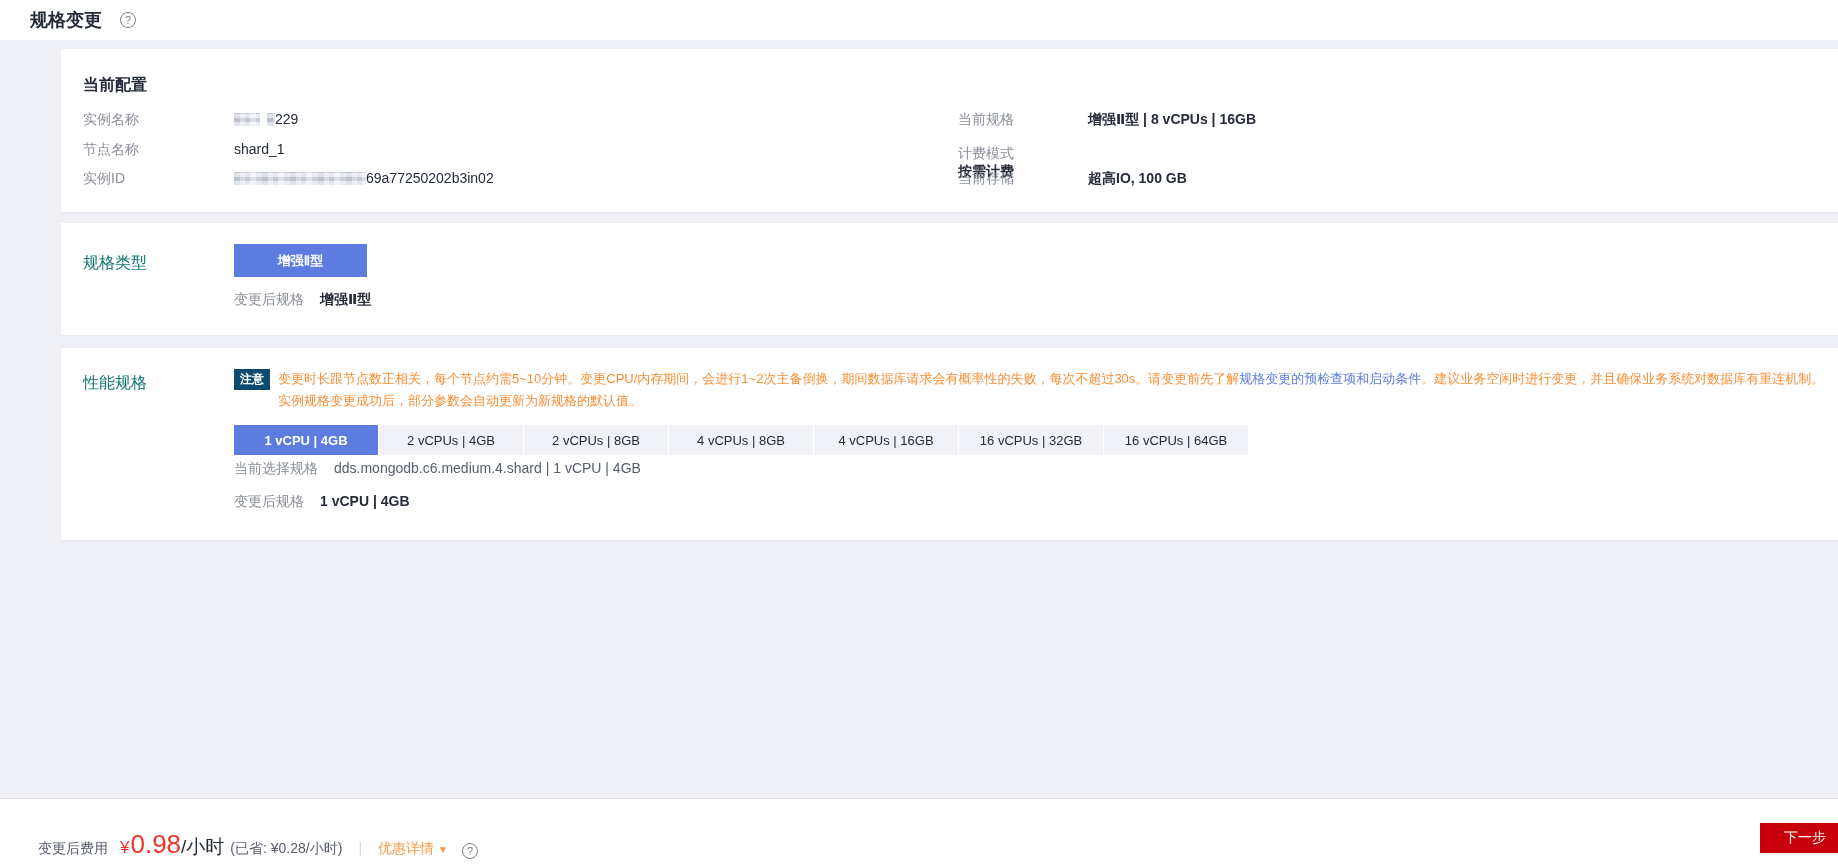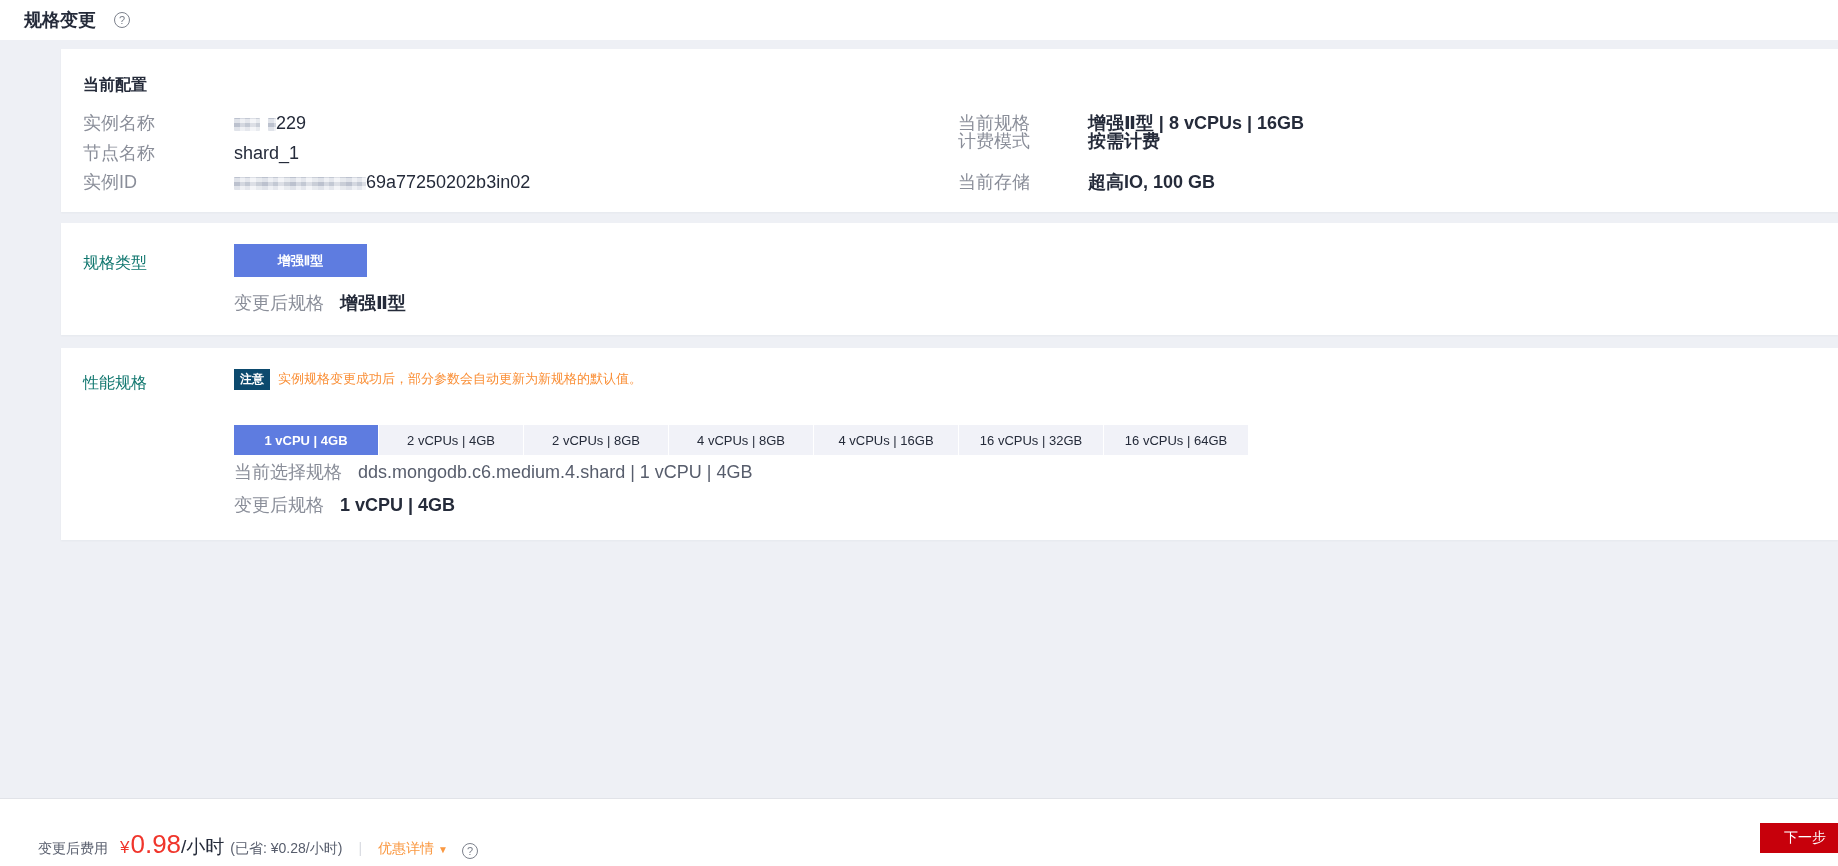--- a/index.html
+++ b/index.html
@@ -7,38 +7,38 @@
   body {
     position:relative;
     background:#eef0f5;
     font-family:"Liberation Sans","DejaVu Sans",sans-serif;
     color:#252b3a;
     font-size:14px;
   }
   
   .topbar {
     position:absolute; top:0; left:0; right:0; height:40px;
-    background:#ffffff; display:flex; align-items:center; padding-left:24px;
+    background:#ffffff; display:flex; align-items:center; padding-left:30px;
   }
   .page-title { font-size:18px; font-weight:600; color:#252b3a; }
   .help-circle {
     display:inline-flex; align-items:center; justify-content:center;
     width:16px; height:16px; border:1px solid #7c818c; border-radius:50%;
     font-size:11px; color:#7c818c; margin-left:18px; cursor:pointer; background:#fff;
   }
   
   .card { position:absolute; left:13px; right:0; background:#ffffff; box-shadow:0 1px 2px rgba(37,43,58,0.04);margin-left:48px; }
   .card-current  { top:49px;  height:163px; }
   .card-spectype { top:223px; height:112px; }
   .card-perf     { top:348px; height:192px; }
 
   .section-title { position:absolute; left:22px; top:26px; font-size:16px; font-weight:700; color:#252b3a; }
   .side-label    { position:absolute; left:22px; font-size:16px; font-weight:400; color:#0f766e; }
 
-  .kv-row { position:absolute; display:flex; align-items:baseline; font-size:18px; }
+  .kv-row { position:absolute; display:flex; align-items:baseline; font-size:14px; }
   .kv-label { color:#8a8e99; font-weight:400; }
   .kv-value { color:#252b3a; }
   .kv-value.bold { font-weight:700; }
 
   .col-left  .kv-label { width:151px; }
   .col-right .kv-label { width:130px; }
 
   
   .pixel-blur {
     display:inline-block; height:13px; vertical-align:-2px; border-radius:1px;
@@ -134,21 +134,21 @@
         <span class="pixel-blur" style="width:132px;"></span><span>69a77250202b3in02</span>
       </span>
     </div>
   </div>
 
   <div class="col-right">
     <div class="kv-row" style="top:62px; left:897px;">
       <span class="kv-label">当前规格</span>
       <span class="kv-value bold">增强Ⅱ型 | 8 vCPUs | 16GB</span>
     </div>
-    <div class="kv-row" style="top:80px; left:897px;">
+    <div class="kv-row" style="top:96px; left:897px;flex-direction:column;">
       <span class="kv-label">计费模式</span>
       <span class="kv-value bold">按需计费</span>
     </div>
     <div class="kv-row" style="top:121px; left:897px;">
       <span class="kv-label">当前存储</span>
       <span class="kv-value bold">超高IO, 100 GB</span>
     </div>
   </div>
 </div>
 
@@ -162,20 +162,21 @@
     <span class="kv-value bold">增强Ⅱ型</span>
   </div>
 </div>
 
 <div class="card card-perf">
   <div class="side-label" style="top:25px;">性能规格</div>
 
   <div class="notice">
     <span class="notice-badge">注意</span>
     <div class="notice-text">
+      <div><span>变更时长跟节点数正相关，每个节点约需5~10分钟。变更CPU/内存期间，会进行1~2次主备倒换，期间数据库请求会有概率性的失败，每次不超过30s。请变更前先了解</span><a class="notice-link">规格变更的预检查项和启动条件</a><span>。建议业务空闲时进行变更，并且确保业务系统对数据库有重连机制。</span></div>
       <div>实例规格变更成功后，部分参数会自动更新为新规格的默认值。</div>
     </div>
   </div>
 
   <div class="opt-row">
     <button class="opt-btn selected">1 vCPU | 4GB</button>
     <button class="opt-btn">2 vCPUs | 4GB</button>
     <button class="opt-btn">2 vCPUs | 8GB</button>
     <button class="opt-btn">4 vCPUs | 8GB</button>
     <button class="opt-btn">4 vCPUs | 16GB</button>

